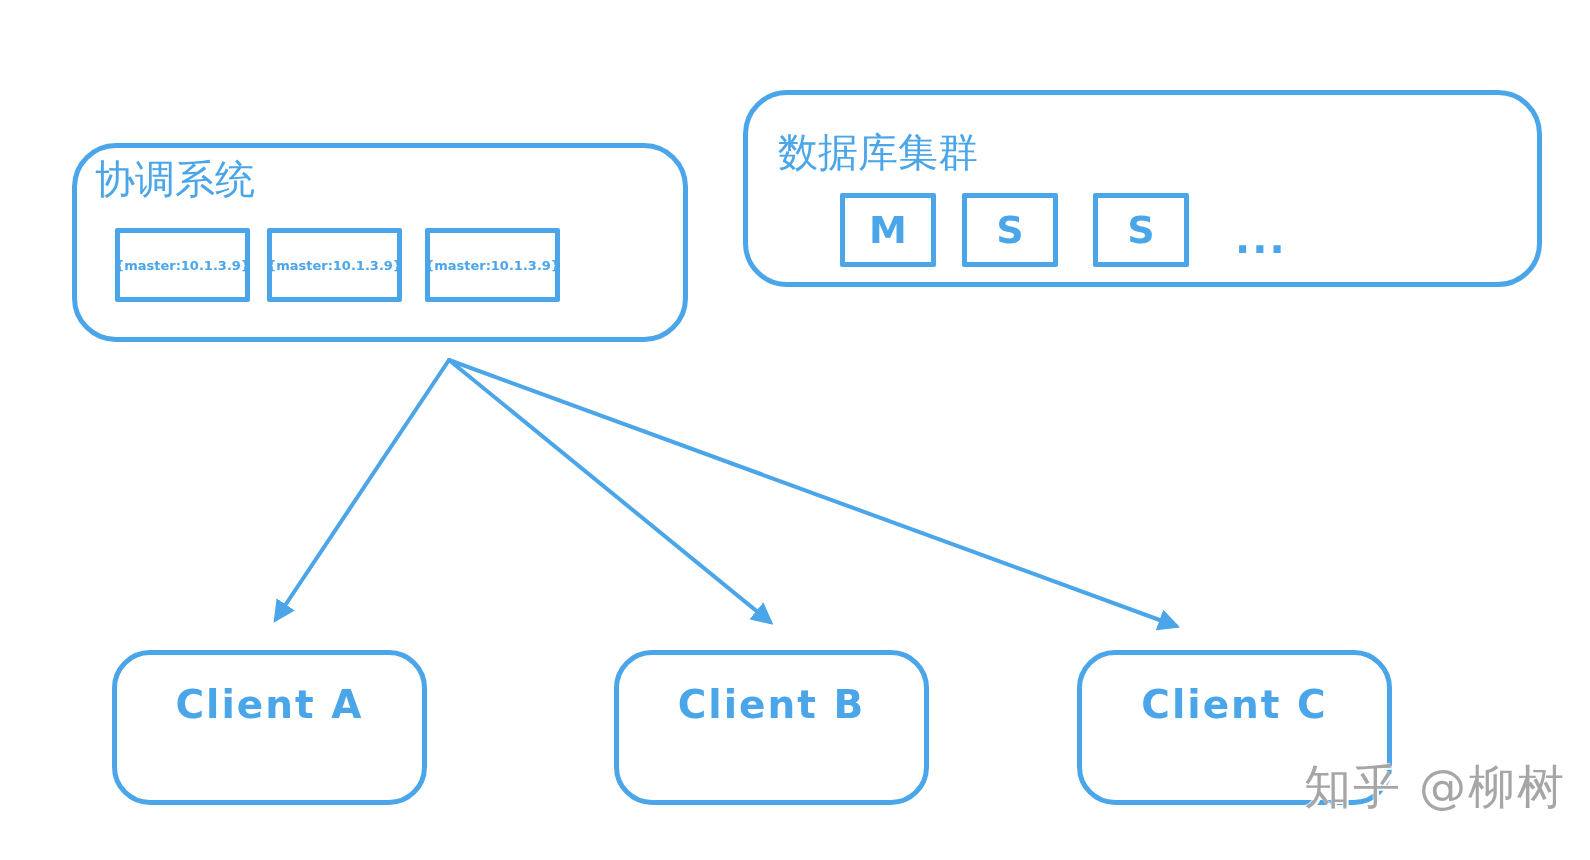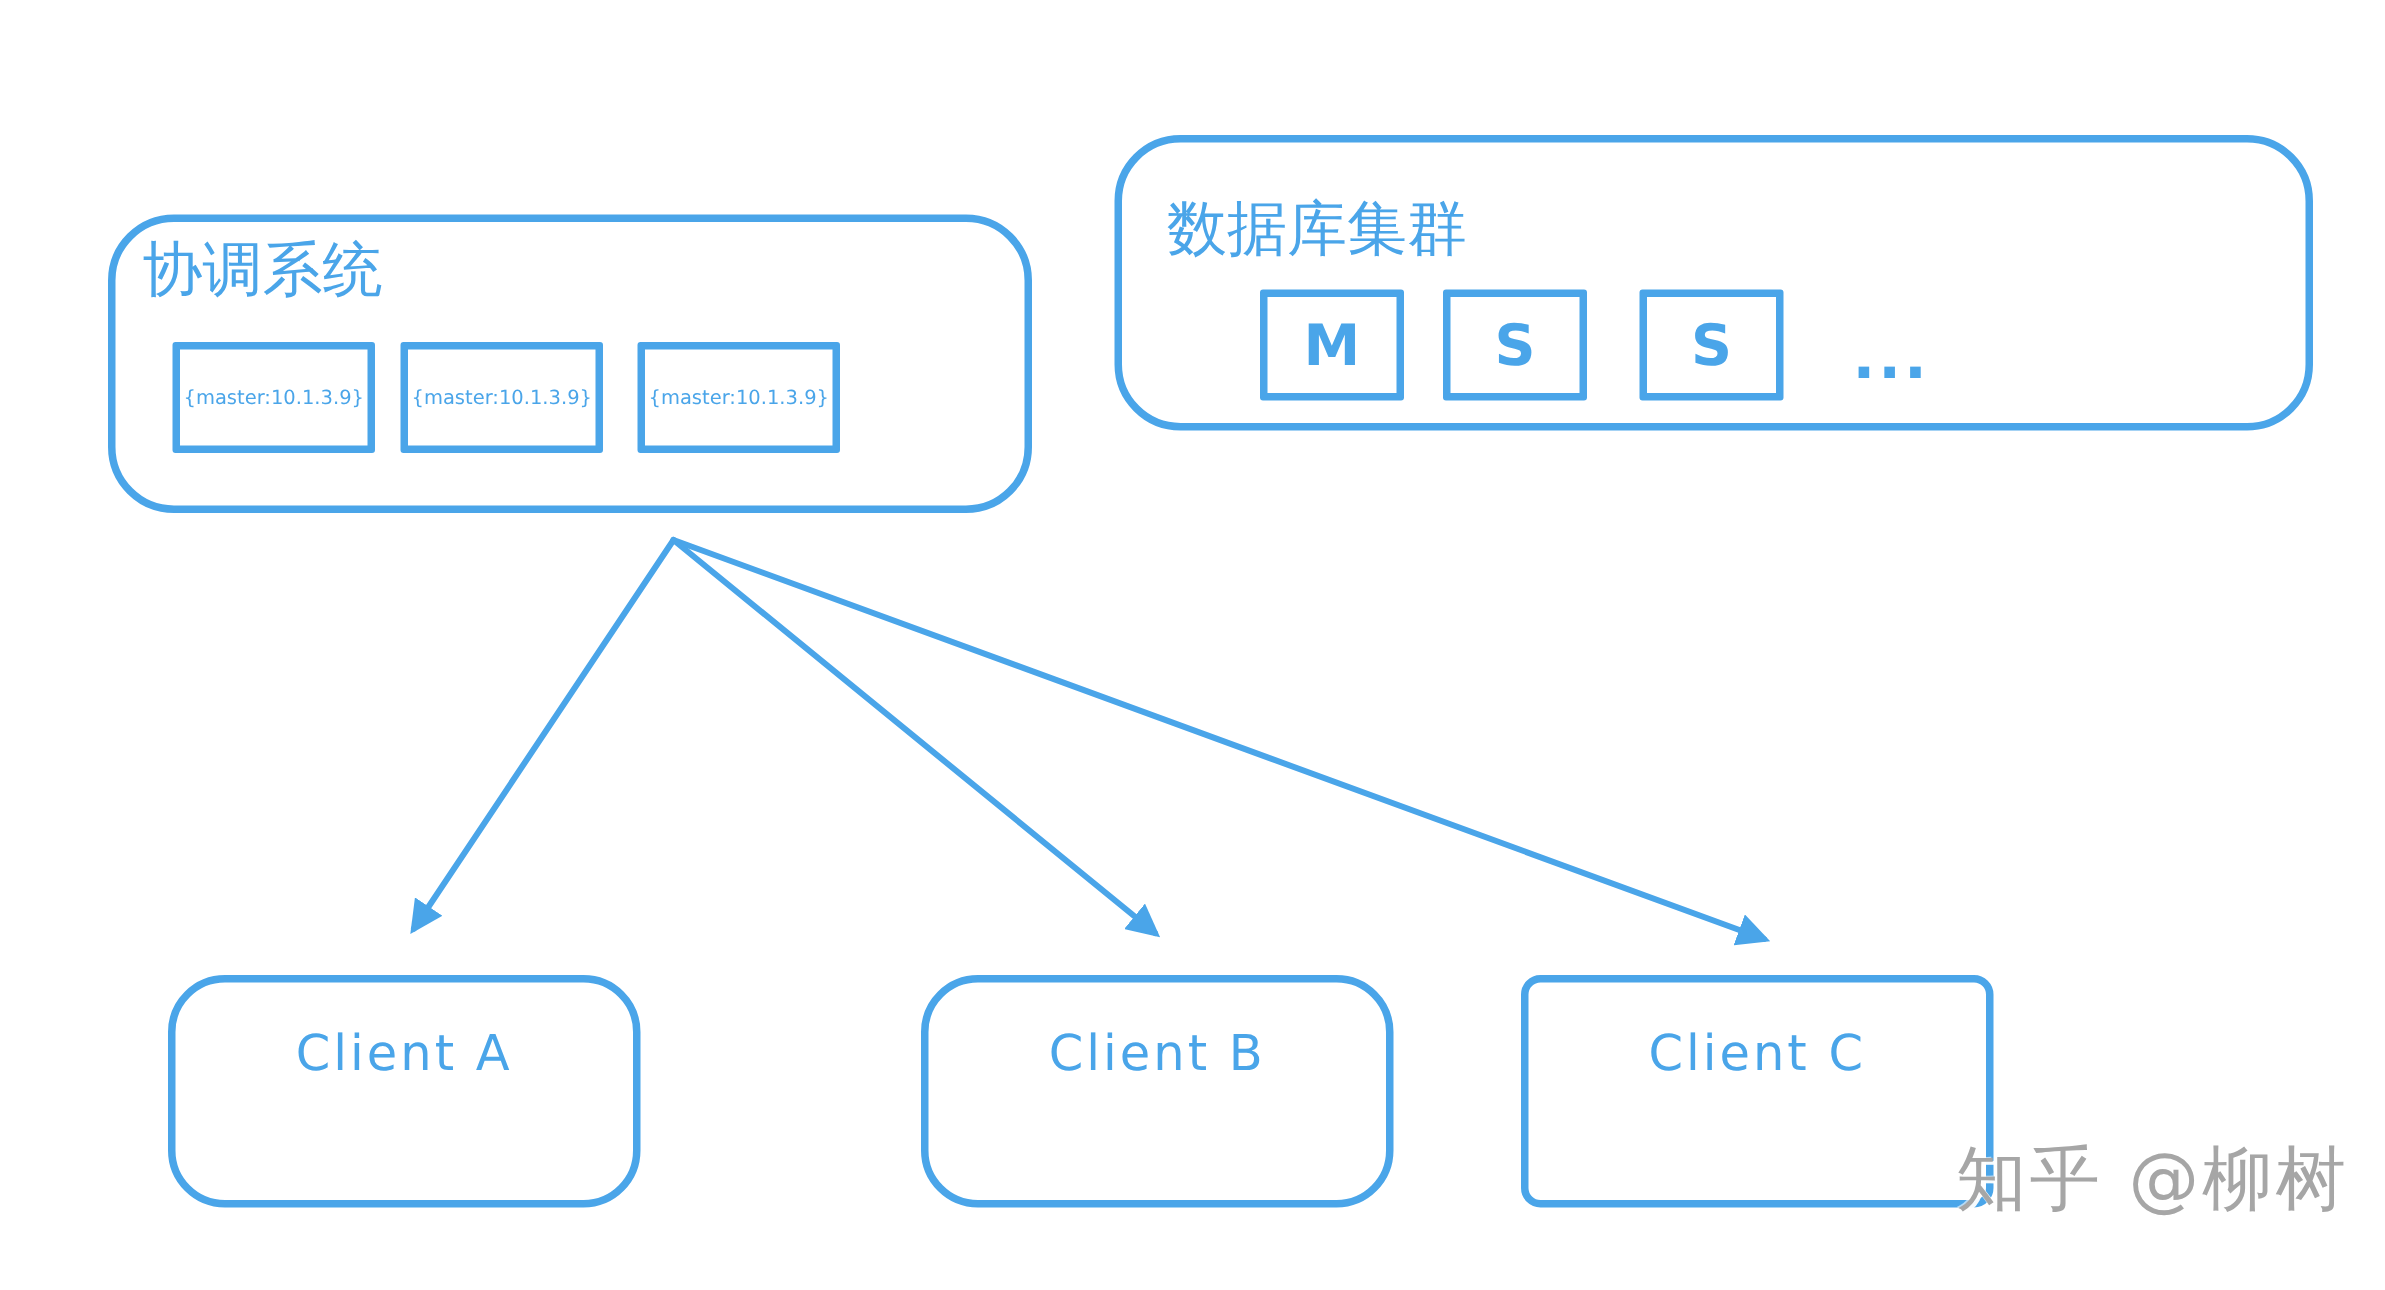--- a/index.html
+++ b/index.html
@@ -44,21 +44,21 @@
   .node-box {
     position: absolute;
     border: 5px solid var(--color-accent);
     border-radius: 2px;
     display: flex;
     align-items: center;
     justify-content: center;
     color: var(--color-accent);
     background: transparent;
   }
-  .master-node { top: 80px; width: 135px; height: 74px; font-size: 13px; font-weight: normal; letter-spacing: 0; white-space: nowrap; }
+  .master-node { top: 80px; width: 135px; height: 74px; font-size: 13px; font-weight: bold; letter-spacing: 0; white-space: nowrap; }
   .master-node.n0 { left: 38px; }
   .master-node.n1 { left: 190px; }
   .master-node.n2 { left: 348px; }
 
   .db-node { top: 98px; width: 96px; height: 74px; font-size: 38px; font-weight: bold; }
   .db-node.n0 { left: 92px; }
   .db-node.n1 { left: 214px; }
   .db-node.n2 { left: 345px; }
 
   .db-ellipsis {
@@ -76,27 +76,27 @@
     top: 650px;
     width: 315px;
     height: 155px;
     border: 5px solid var(--color-accent);
     border-radius: 38px;
     background: transparent;
     text-align: center;
   }
   .client-box.a { left: 112px; }
   .client-box.b { left: 614px; }
-  .client-box.c { left: 1014px; border-radius: 13px; }
+  .client-box.c { left: 1077px; }
   .client-label {
     display: block;
     margin-top: 27px;
     color: var(--color-accent);
-    font-size: 33px;
-    font-weight: normal;
+    font-size: 39px;
+    font-weight: bold;
     letter-spacing: 2px;
     white-space: nowrap;
   }
 
   
   .arrows-svg { position: absolute; left: 0; top: 0; width: 1590px; height: 860px; pointer-events: none; }
   .arrows-svg line { stroke: var(--color-accent); stroke-width: 4; stroke-linecap: round; }
   .arrows-svg .arrow-head { fill: var(--color-accent); }
 
   

